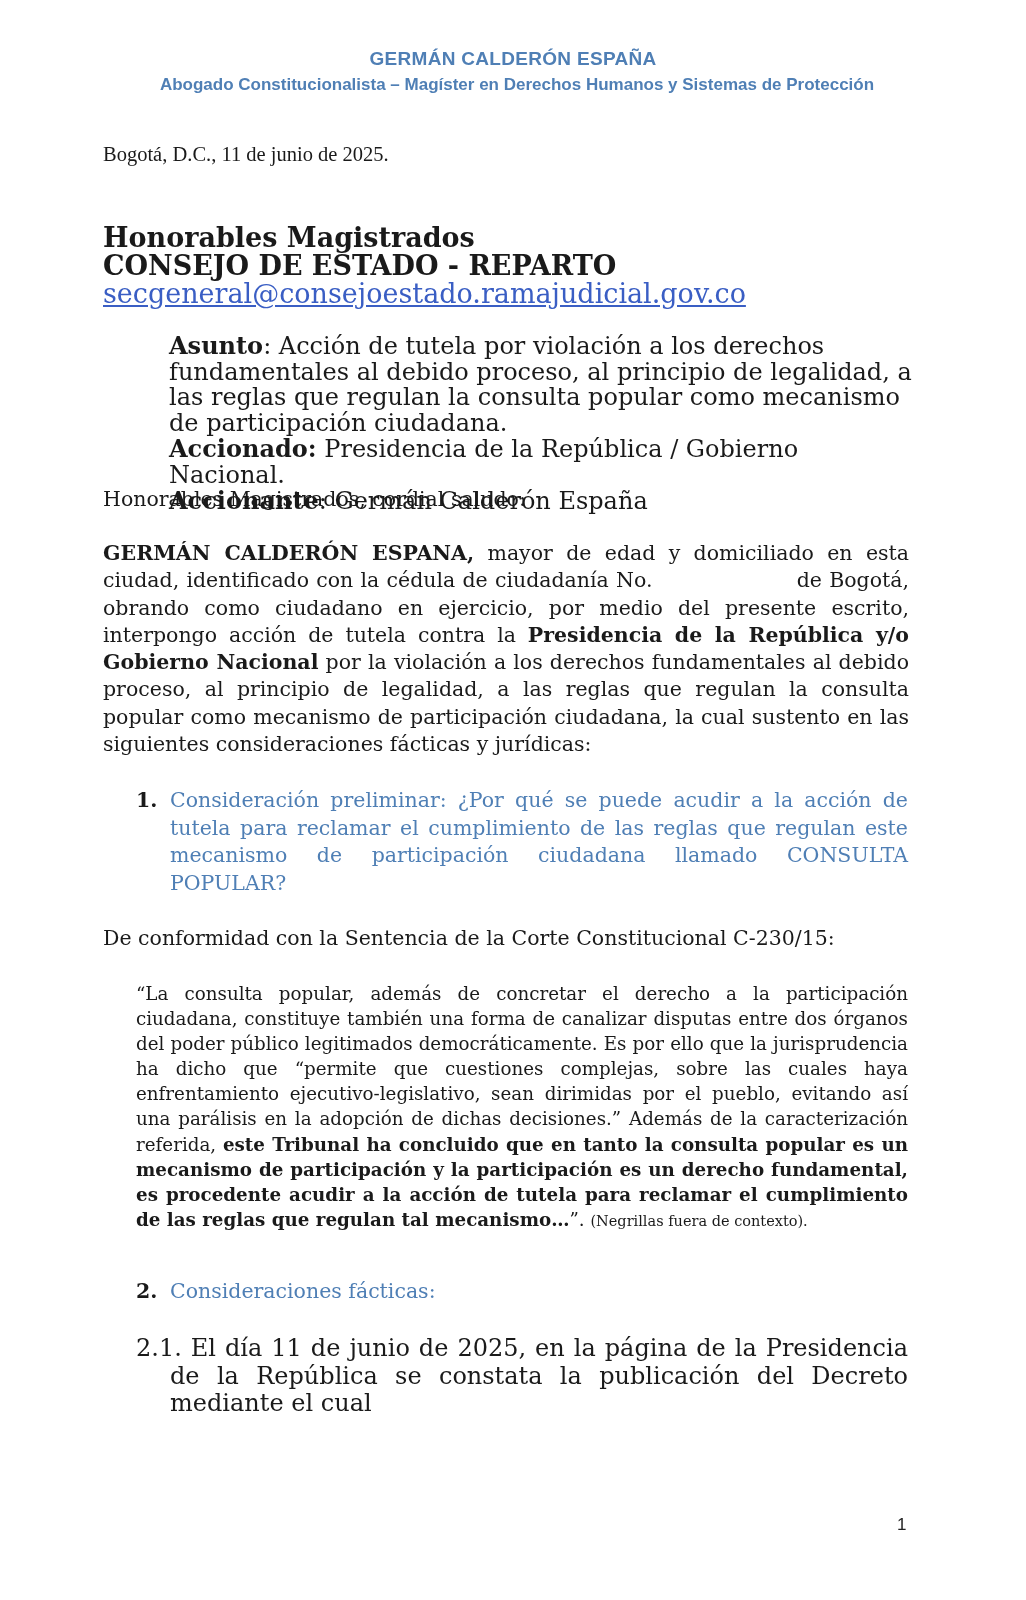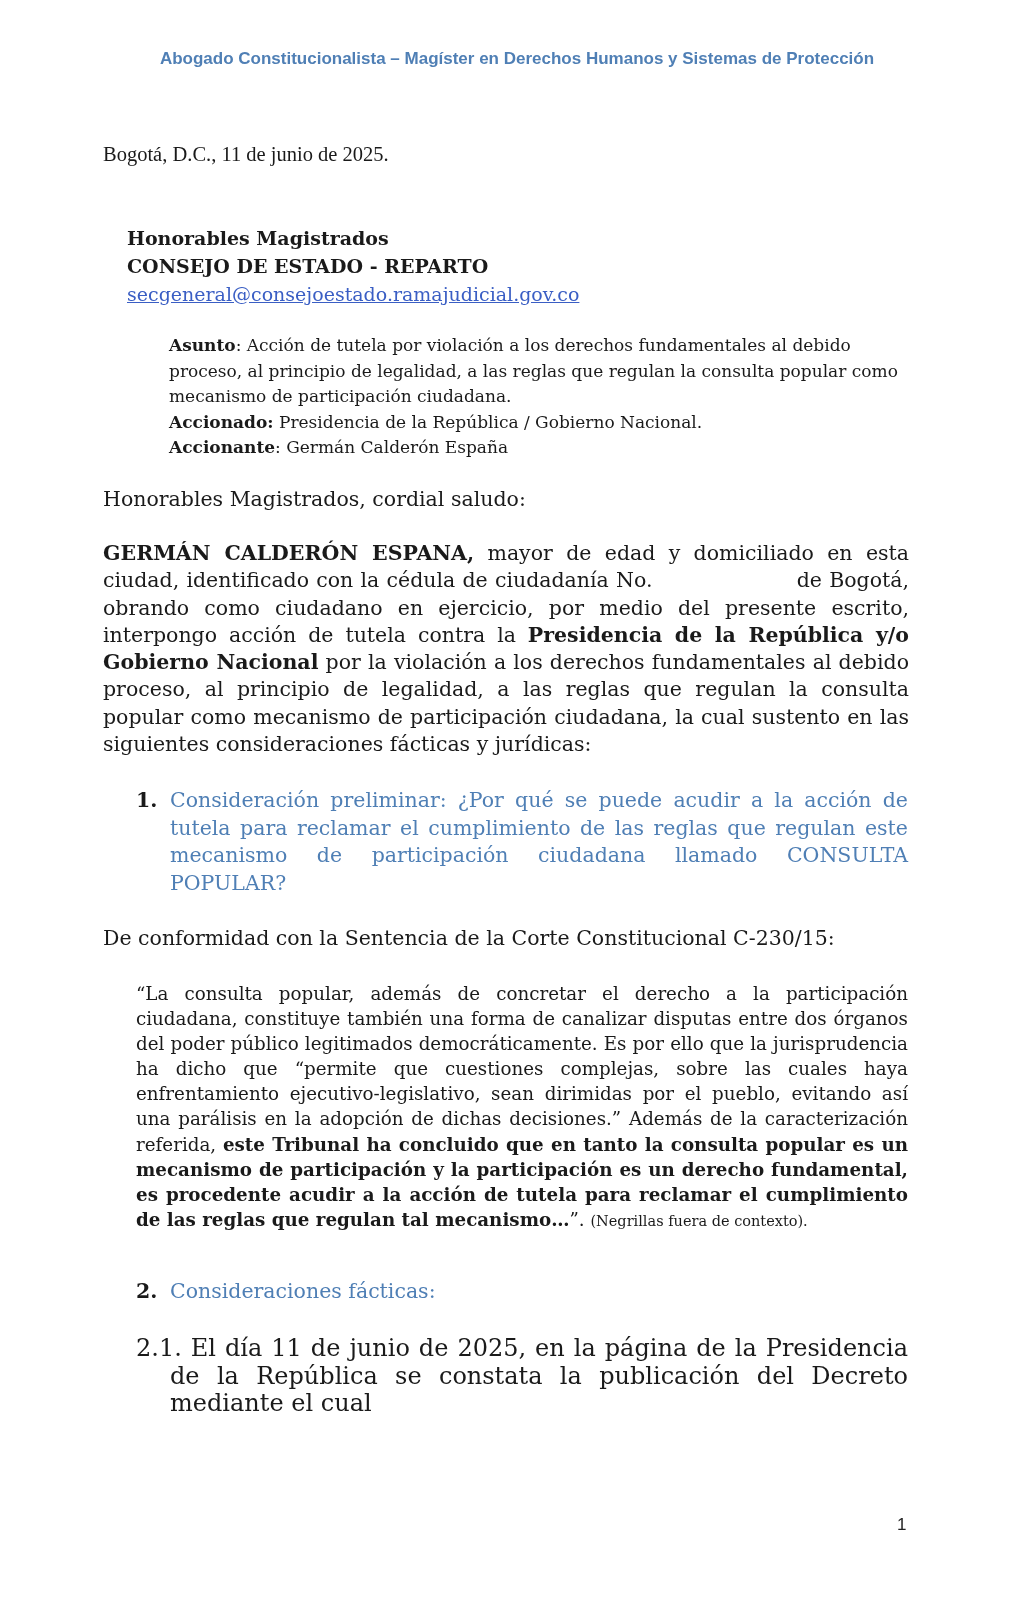--- a/index.html
+++ b/index.html
@@ -10,25 +10,25 @@
     }
     .letterhead { position: absolute; top: 46px; left: 0; width: 1026px; text-align: center;
       font-family: "Liberation Sans", "DejaVu Sans", sans-serif; color: #4f7fb5; }
     .letterhead .name { font-size: 19px; font-weight: bold; letter-spacing: 0.3px; line-height: 26px; }
     .letterhead .subtitle { font-size: 17px; font-weight: bold; line-height: 26px; padding-left: 8px; }
 
     .body-text { font-family: "Liberation Serif", "DejaVu Serif", serif; font-size: 20.5px; }
 
     .date { position: absolute; left: 103px; top: 143px; font-size: 20.5px; }
 
-    .recipient { position: absolute; left: 103px; top: 224px; font-size: 19px; line-height: 28px; margin-left: 24px; }
+    .recipient { position: absolute; left: 103px; top: 224px; font-size: 27px; line-height: 28px; }
     .recipient .r1, .recipient .r2 { font-weight: bold; }
     .recipient a { color: #3a5ec4; text-decoration: underline; font-weight: normal; }
 
-    .subject { position: absolute; left: 169px; top: 333px; width: 745px; font-size: 17px; line-height: 25.5px; }
+    .subject { position: absolute; left: 169px; top: 333px; width: 745px; font-size: 24px; line-height: 25.5px; }
     .subject b { font-weight: bold; }
 
     .greeting { position: absolute; left: 103px; top: 487px; font-size: 20.5px; }
 
     .intro { position: absolute; left: 103px; top: 540px; width: 806px; font-size: 20.5px; line-height: 27.3px; text-align: justify; }
     .intro b { font-weight: bold; }
 
     .section { position: absolute; left: 136px; width: 772px; font-size: 20.5px; line-height: 27.5px; }
     .section .num { position: absolute; left: 0; top: 0; font-weight: bold; color: #1a1a1a; }
     .section .title { display: block; margin-left: 34px; color: #4f7fb5; text-align: justify; }
@@ -41,20 +41,21 @@
 
     .sub-item { position: absolute; left: 136px; top: 1335px; width: 772px; font-size: 24px; line-height: 27.5px; }
     .sub-item .text { display: block; text-indent: -34px; margin-left: 34px; text-align: justify; }
 
     .page-number { position: absolute; left: 897px; top: 1515px; font-family: "Liberation Sans", sans-serif; font-size: 17px; color: #222; }
   </style>
 </head>
 <body>
 
 <header class="letterhead">
+  <div class="name">GERMÁN CALDERÓN ESPAÑA</div>
   <div class="subtitle">Abogado Constitucionalista – Magíster en Derechos Humanos y Sistemas de Protección</div>
 </header>
 
 <div class="date body-text">Bogotá, D.C., 11 de junio de 2025.</div>
 
 <div class="recipient">
   <div class="r1">Honorables Magistrados</div>
   <div class="r2">CONSEJO DE ESTADO - REPARTO</div>
   <div><a>secgeneral@consejoestado.ramajudicial.gov.co</a></div>
 </div>

